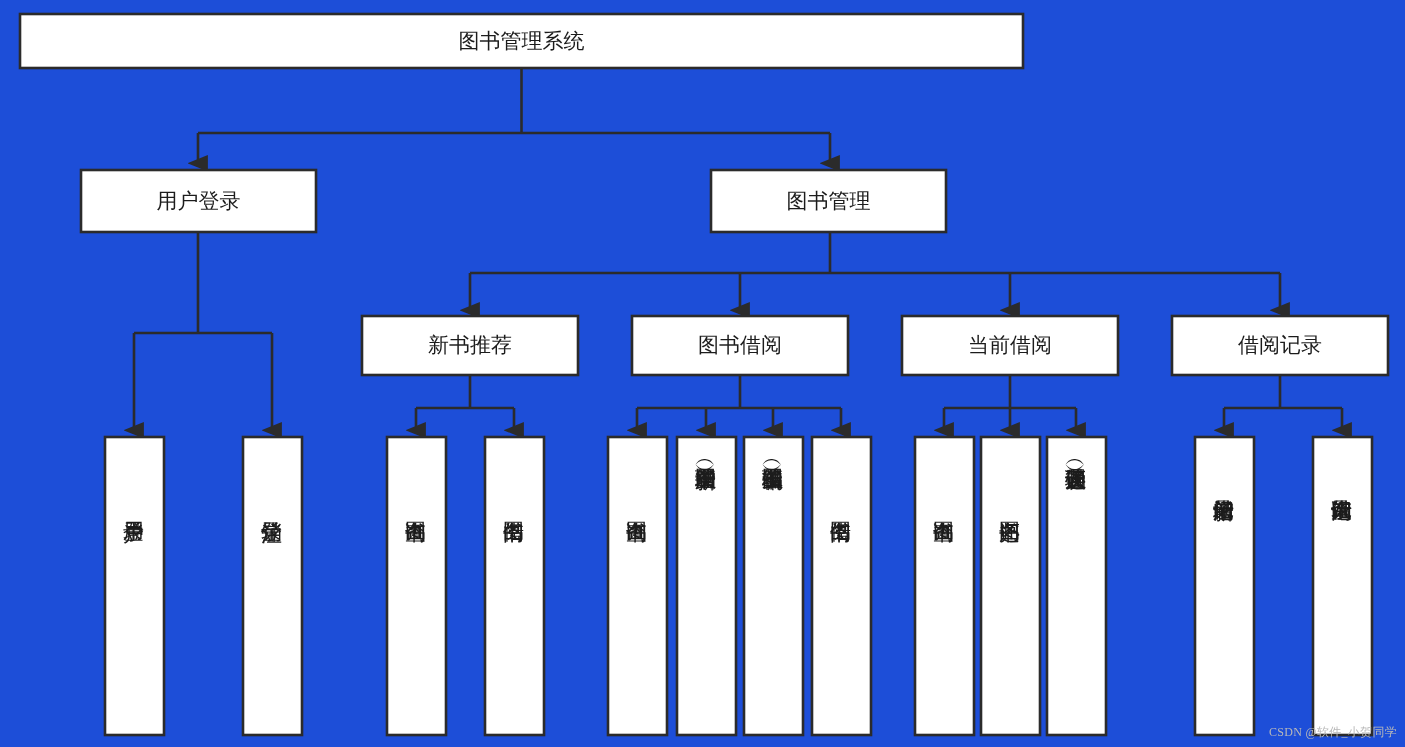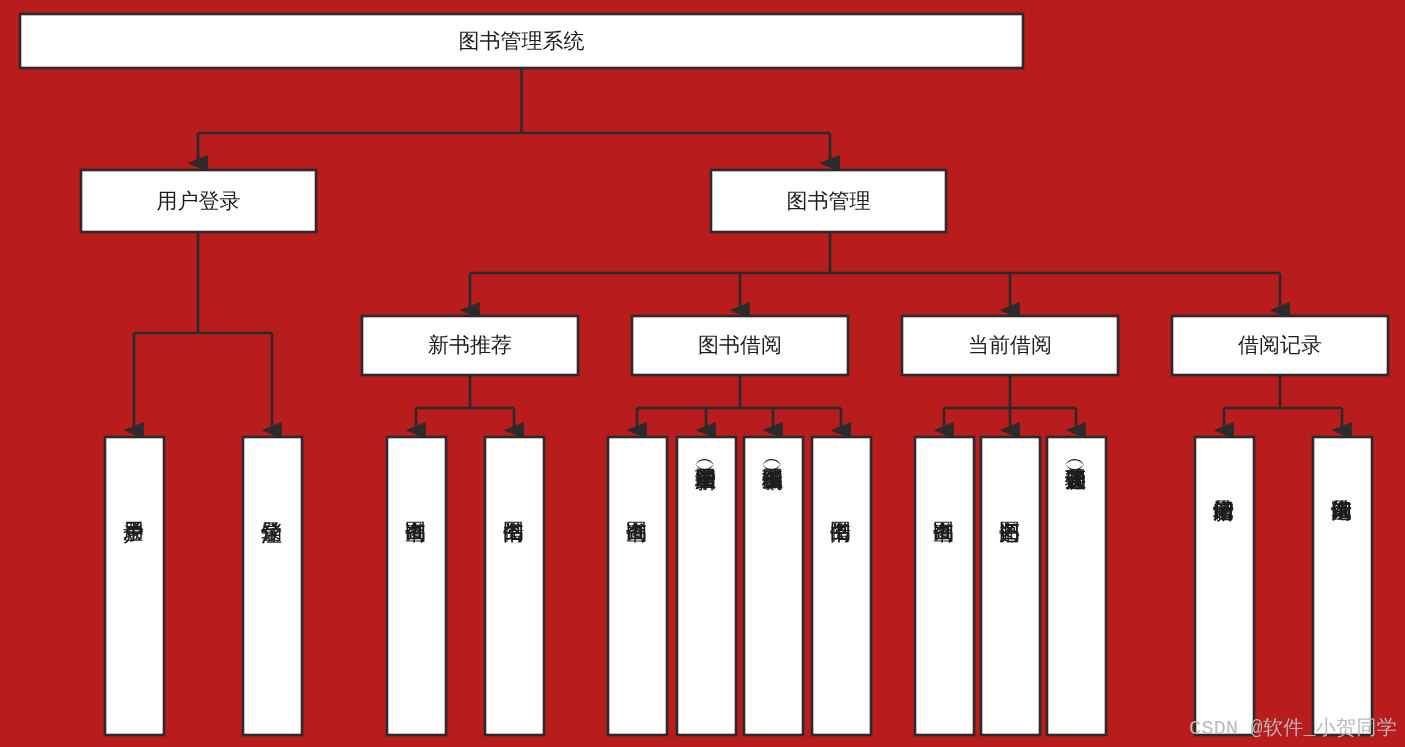--- a/index.html
+++ b/index.html
@@ -10,21 +10,21 @@
   body {
     width: 1405px;
     height: 747px;
     font-family: "Liberation Sans", "DejaVu Sans", sans-serif;
     overflow: hidden;
   }
   #diagram-root {
     position: relative;
     width: 1405px;
     height: 747px;
-    background: #b91c1c;
+    background: #1d4ed8;
   }
   svg.diagram-canvas {
     position: absolute;
     left: 0;
     top: 0;
     width: 1405px;
     height: 747px;
   }
   .node-box {
     fill: #ffffff;
@@ -46,22 +46,22 @@
   }
   .connector {
     stroke: #2b2b2b;
     stroke-width: 2.6;
     fill: none;
   }
   .watermark {
     position: absolute;
     right: 8px;
     bottom: 6px;
-    font-family: Liberation Mono, monospace;
-    font-size: 20px;
+    font-family: Liberation Serif, serif;
+    font-size: 12px;
     color: #b9b9b9;
     white-space: nowrap;
     letter-spacing: 0.3px;
   }
 </style>
 </head>
 <body>
 
 <div id="diagram-root">
 

